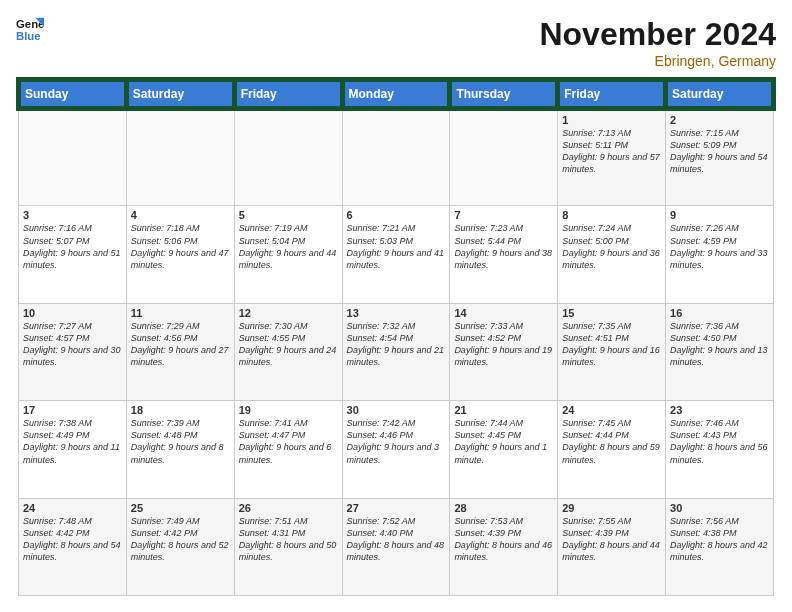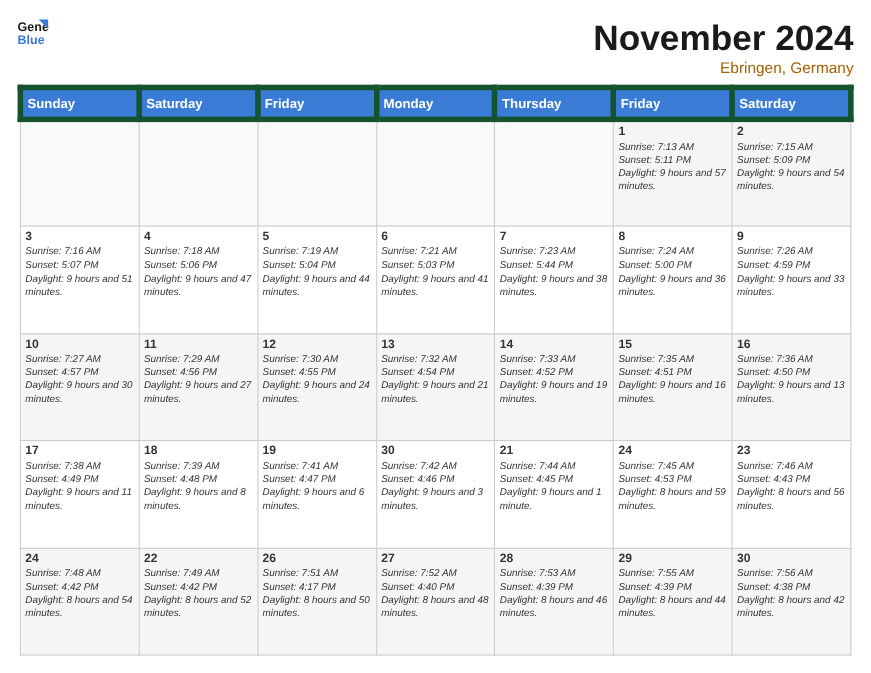--- a/index.html
+++ b/index.html
@@ -277,51 +277,51 @@
           <td>
             <span class="day-num">21</span>
             <div class="day-info">Sunrise: 7:44 AM
 Sunset: 4:45 PM
 Daylight: 9 hours
 and 1 minute.</div>
           </td>
           <td>
             <span class="day-num">24</span>
             <div class="day-info">Sunrise: 7:45 AM
-Sunset: 4:53 PM
+Sunset: 4:44 PM
 Daylight: 8 hours
 and 59 minutes.</div>
           </td>
           <td>
             <span class="day-num">23</span>
             <div class="day-info">Sunrise: 7:46 AM
 Sunset: 4:43 PM
 Daylight: 8 hours
 and 56 minutes.</div>
           </td>
         </tr>
         <tr>
           <td>
             <span class="day-num">24</span>
             <div class="day-info">Sunrise: 7:48 AM
 Sunset: 4:42 PM
 Daylight: 8 hours
 and 54 minutes.</div>
           </td>
           <td>
-            <span class="day-num">22</span>
+            <span class="day-num">25</span>
             <div class="day-info">Sunrise: 7:49 AM
 Sunset: 4:42 PM
 Daylight: 8 hours
 and 52 minutes.</div>
           </td>
           <td>
             <span class="day-num">26</span>
             <div class="day-info">Sunrise: 7:51 AM
-Sunset: 4:17 PM
+Sunset: 4:31 PM
 Daylight: 8 hours
 and 50 minutes.</div>
           </td>
           <td>
             <span class="day-num">27</span>
             <div class="day-info">Sunrise: 7:52 AM
 Sunset: 4:40 PM
 Daylight: 8 hours
 and 48 minutes.</div>
           </td>

